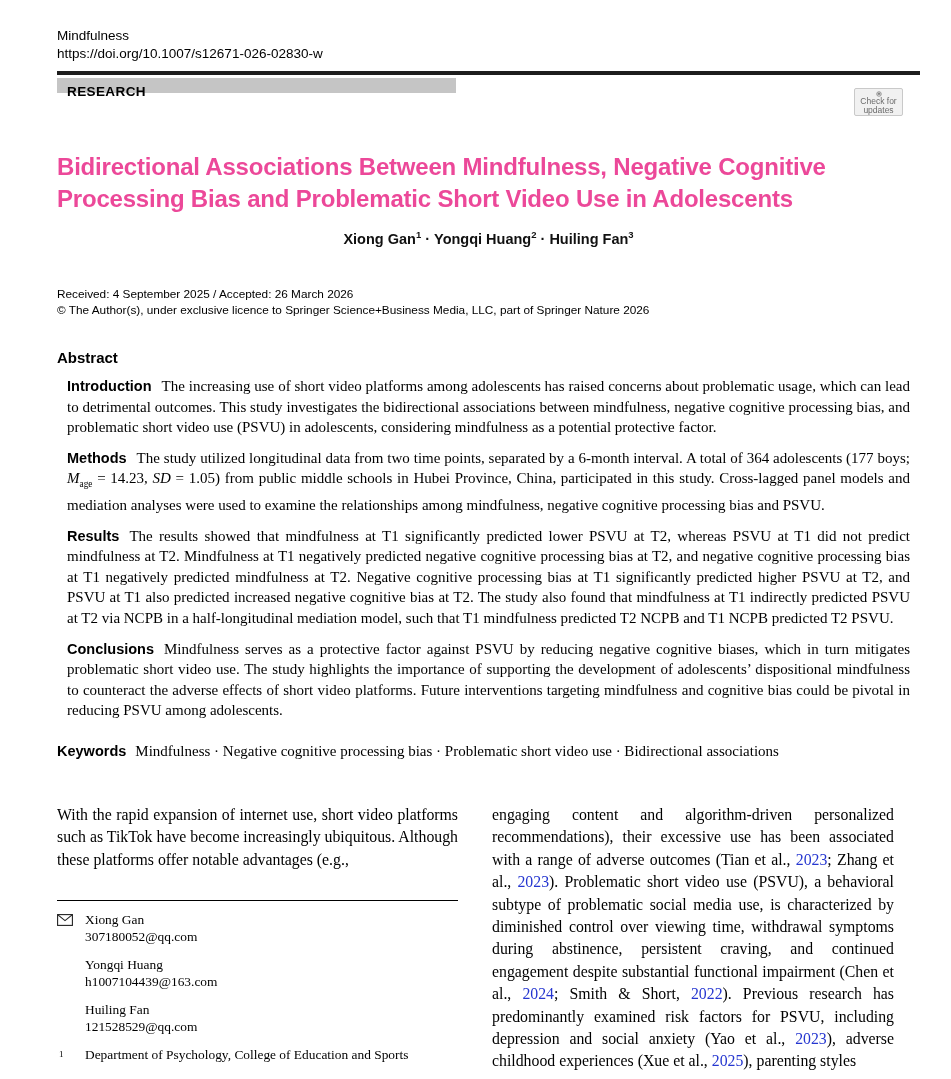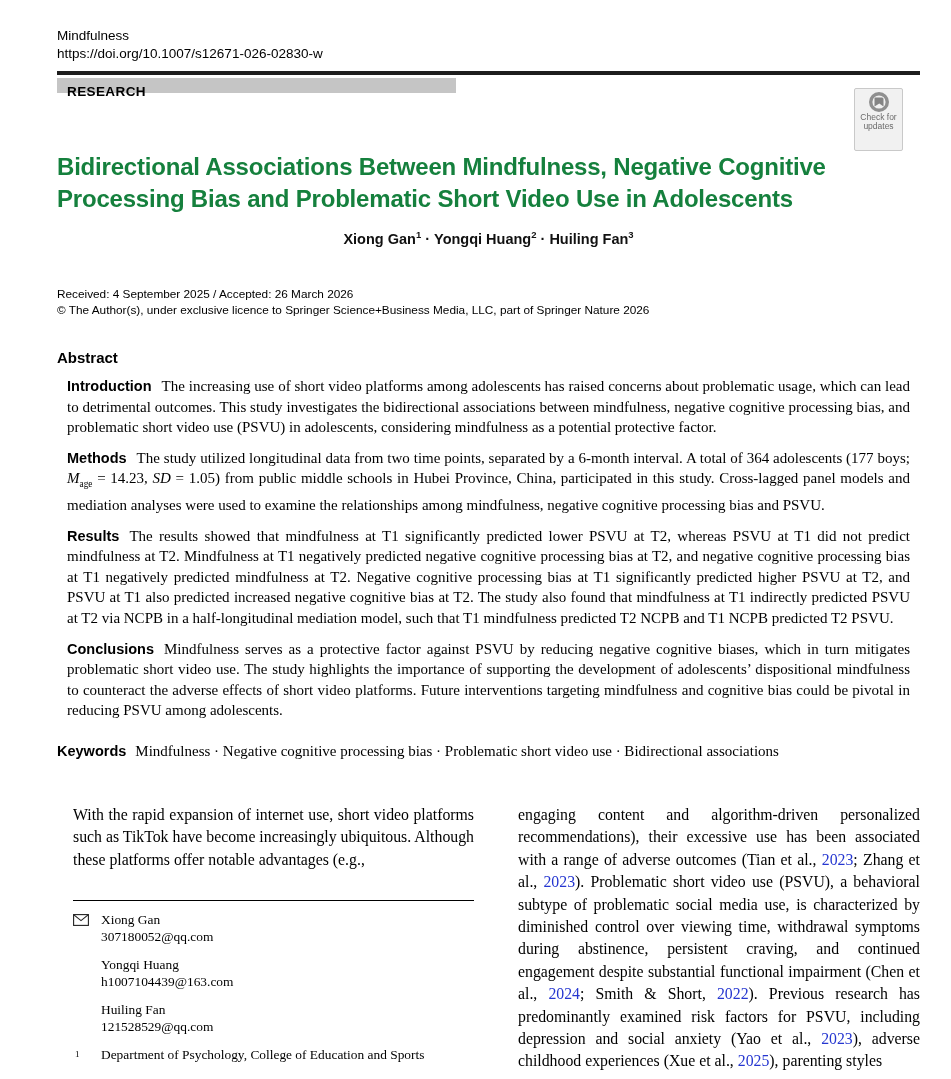--- a/index.html
+++ b/index.html
@@ -15,36 +15,36 @@
   .doi { color:#000; text-decoration:none; display:block; }
   .thick-rule { height:4px; background:#1d1d1d; margin-top:9px; }
 
   .research-row { position:relative; margin-top:3px; height:28px; }
   .research-bar {
     width:399px; height:15px; background:var(--research-bar-bg,#c5c5c5);
     font-family:"Liberation Sans", sans-serif; font-weight:bold; font-size:13.5px;
     line-height:28px; padding-left:10px; box-sizing:border-box; letter-spacing:0.4px;
   }
   .check-badge {
-    position:absolute; top:10px; right:17px; width:49px; height:63px;
+    position:absolute; top:10px; right:17px; width:49px; height:28px;
     background:#f1f1f1; border:1px solid #c9c9c9; border-radius:2px;
     display:flex; flex-direction:column; align-items:center; box-sizing:border-box;
     cursor:pointer; text-decoration:none;
   }
   .check-badge svg { margin-top:2px; }
   .check-text {
     font-family:"Liberation Sans", sans-serif; font-size:8.5px; line-height:9px;
     color:#6b6b6b; text-align:center;
   }
   .check-text span { display:block; }
 
   
   h1.title {
     font-family:"Liberation Sans", sans-serif; font-weight:700; font-size:24px;
-    line-height:31.5px; margin:45px 0 0 0; max-width:812px; letter-spacing:-0.2px; color:#15803d;
+    line-height:31.5px; margin:45px 0 0 0; max-width:812px; letter-spacing:-0.2px; color:#ec4899;
   }
   .authors {
     margin-top:17px; font-family:"Liberation Sans", sans-serif; font-weight:700;
     font-size:14.5px; color:#111;text-align:center;
   }
   .authors sup { font-size:9.5px; vertical-align:super; line-height:0; }
   .authors .sep { font-weight:700; margin:0 4px; }
   .dates { margin-top:40px; font-family:"Liberation Sans", sans-serif; font-size:11.8px; line-height:15.5px; color:#000; }
 
   
@@ -61,21 +61,21 @@
   .abstract sub { font-size:0.62em; }
   .abstract em, .bodytext em { font-style:italic; }
 
   
   .keywords { margin-top:22px; font-size:15px; }
   .keywords .klabel {
     font-family:"Liberation Sans", sans-serif; font-weight:700; font-size:14.5px; margin-right:9px;
   }
 
   
-  .columns { margin-top:44px; display:flex; gap:44px;justify-content:flex-end; }
+  .columns { margin-top:44px; display:flex; gap:34px; }
   .col-left { width:401px; flex:none; }
   .col-right { width:402px; flex:none; }
   .bodytext { margin:0; font-size:15.8px; line-height:22.4px; text-align:justify; }
   .cite { color:var(--citation-link,#2536d0); cursor:pointer; }
 
   
   .footnotes { margin-top:29px; font-size:13.4px; line-height:17px; }
   .fn-rule { border-top:1.2px solid #000; margin-bottom:10px; }
   .fn-entry { display:flex; margin-bottom:11px; }
   .fn-entry .env { width:28px; flex:none; padding-top:2px; }

